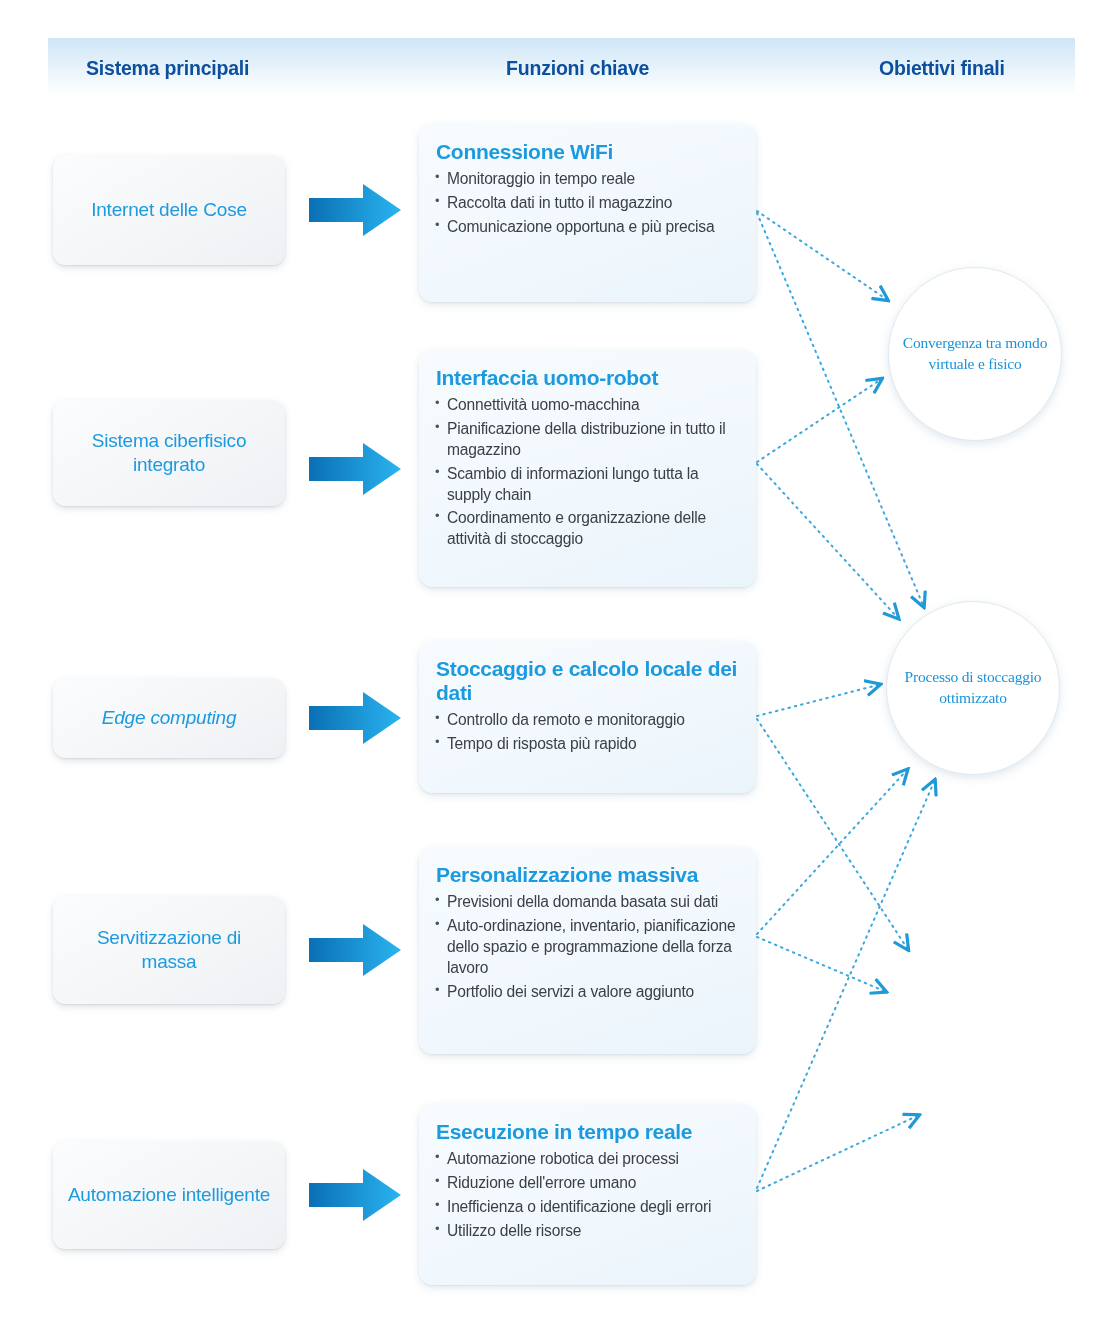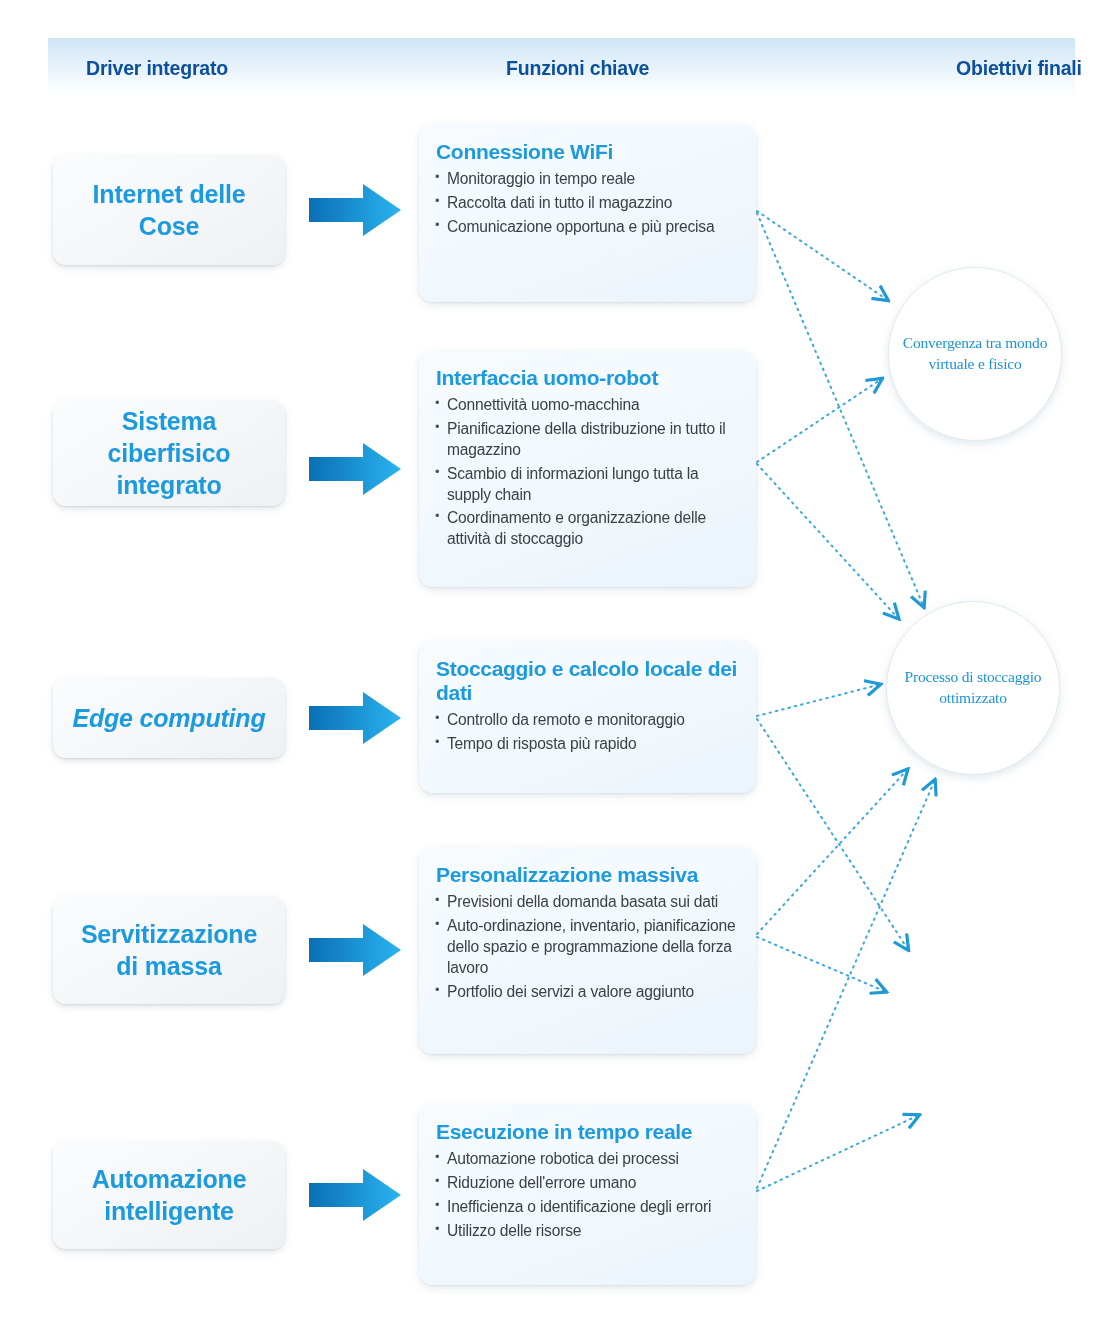--- a/index.html
+++ b/index.html
@@ -31,40 +31,40 @@
     position: absolute;
     top: 57px;
     font-size: 19.5px;
     font-weight: bold;
     color: #0b4f9e;
     letter-spacing: -0.2px;
     white-space: nowrap;
   }
   #head-drivers  { left: 86px; }
   #head-funcs    { left: 506px; }
-  #head-goals    { left: 956px; }
+  #head-goals    { left: 879px; }
 
   
   .driver-box {
     position: absolute;
     left: 53px;
     width: 232px;
     border-radius: 13px;
     background: linear-gradient(150deg, #fbfcfd 0%, #f4f6f8 55%, #eef1f4 100%);
     box-shadow: 0 3px 7px rgba(120,135,150,0.22), 0 1px 2px rgba(120,135,150,0.18);
     display: flex;
     align-items: center;
     justify-content: center;
     text-align: center;
     box-sizing: border-box;
     padding: 8px 14px;
   }
   .driver-label {
-    font-size: 25px;
-    font-weight: bold;
+    font-size: 19px;
+    font-weight: normal;
     color: #1b9ae0;
     line-height: 1.28;
     letter-spacing: -0.2px;
   }
   .driver-label.italic { font-style: italic; }
 
   #driver-0 { top: 155px;  height: 110px; }
   #driver-1 { top: 400px;  height: 106px; }
   #driver-2 { top: 678px;  height: 80px;  }
   #driver-3 { top: 896px;  height: 108px; }
@@ -163,21 +163,21 @@
     pointer-events: none;
   }
 </style>
 </head>
 <body>
 
 <div id="stage">
 
   <div id="header-band"></div>
 
-  <div class="col-head" id="head-drivers">Driver integrato</div>
+  <div class="col-head" id="head-drivers">Sistema principali</div>
   <div class="col-head" id="head-funcs">Funzioni chiave</div>
   <div class="col-head" id="head-goals">Obiettivi finali</div>
 
   <svg id="connectors" viewBox="0 0 1120 1332" xmlns="http://www.w3.org/2000/svg">
     <defs>
       <marker id="ah" markerWidth="9" markerHeight="9" refX="6.5" refY="4.5" orient="auto" markerUnits="strokeWidth">
         <path d="M1,1 L8,4.5 L1,8" fill="none" stroke="#1f9ad6" stroke-width="1.6" stroke-linecap="square"></path>
       </marker>
     </defs>
     <g stroke="#3aa8dd" stroke-width="2" stroke-dasharray="1.5 5" stroke-linecap="round" fill="none" marker-end="url(#ah)">

